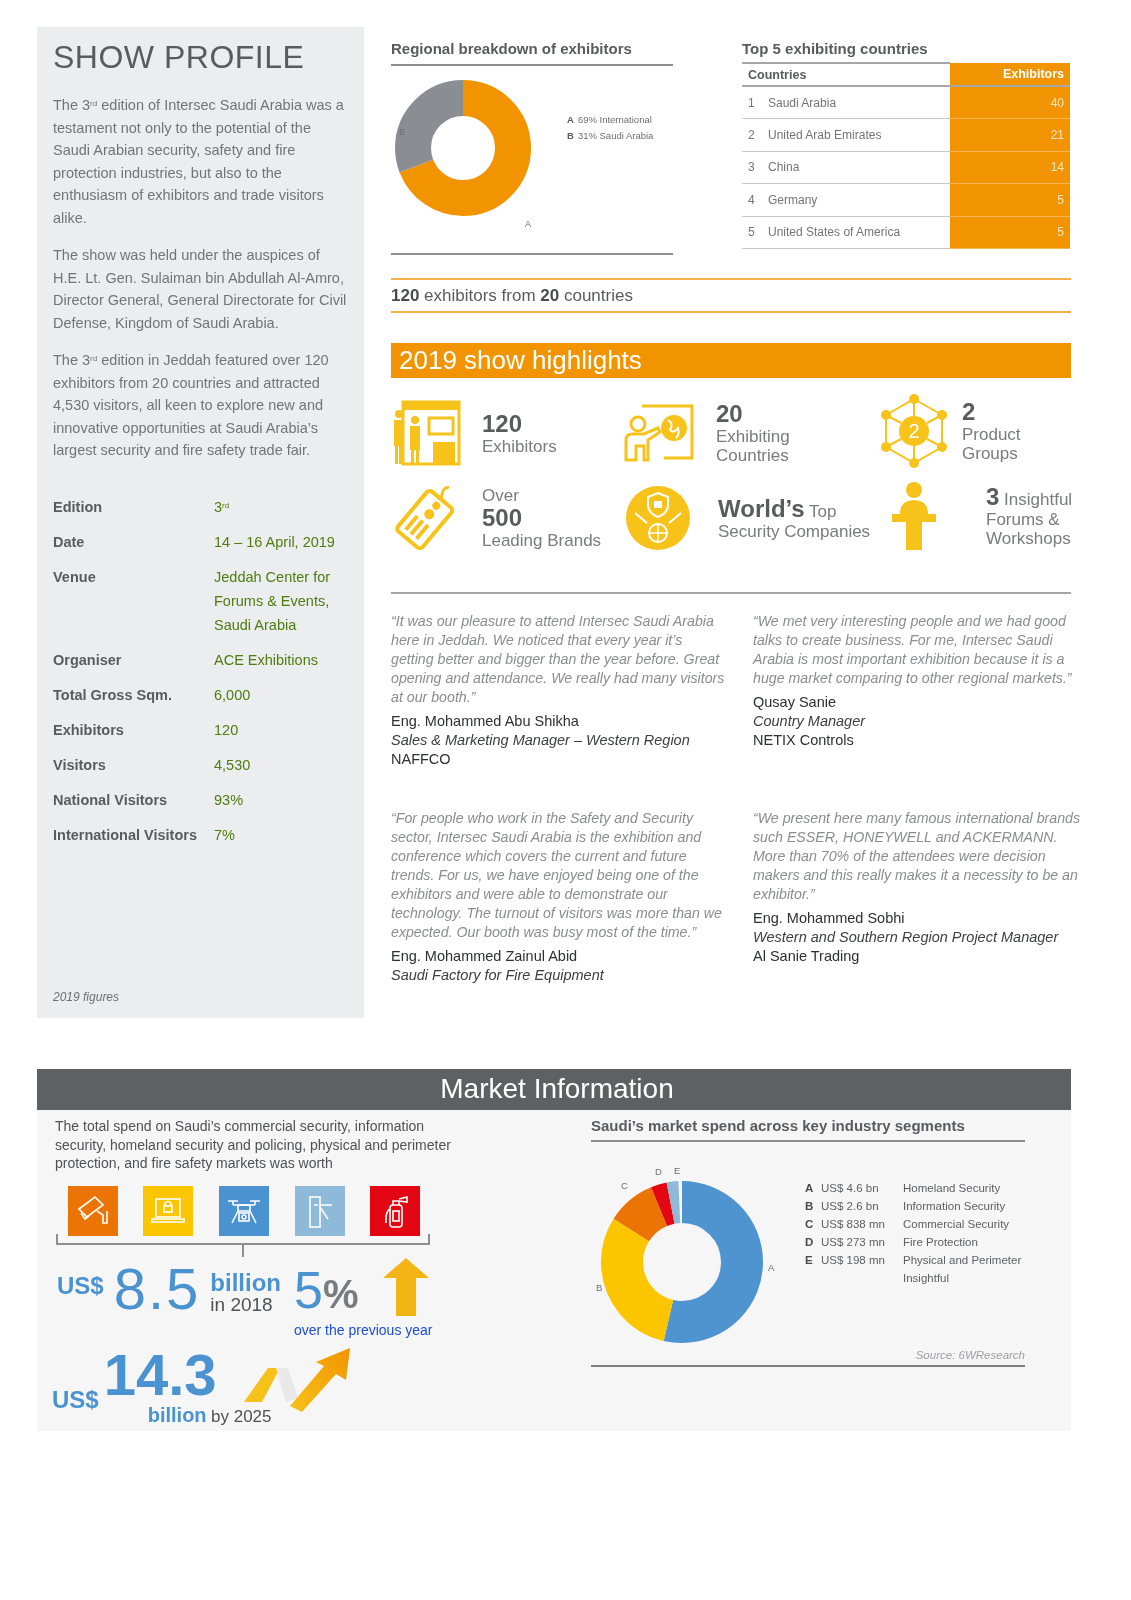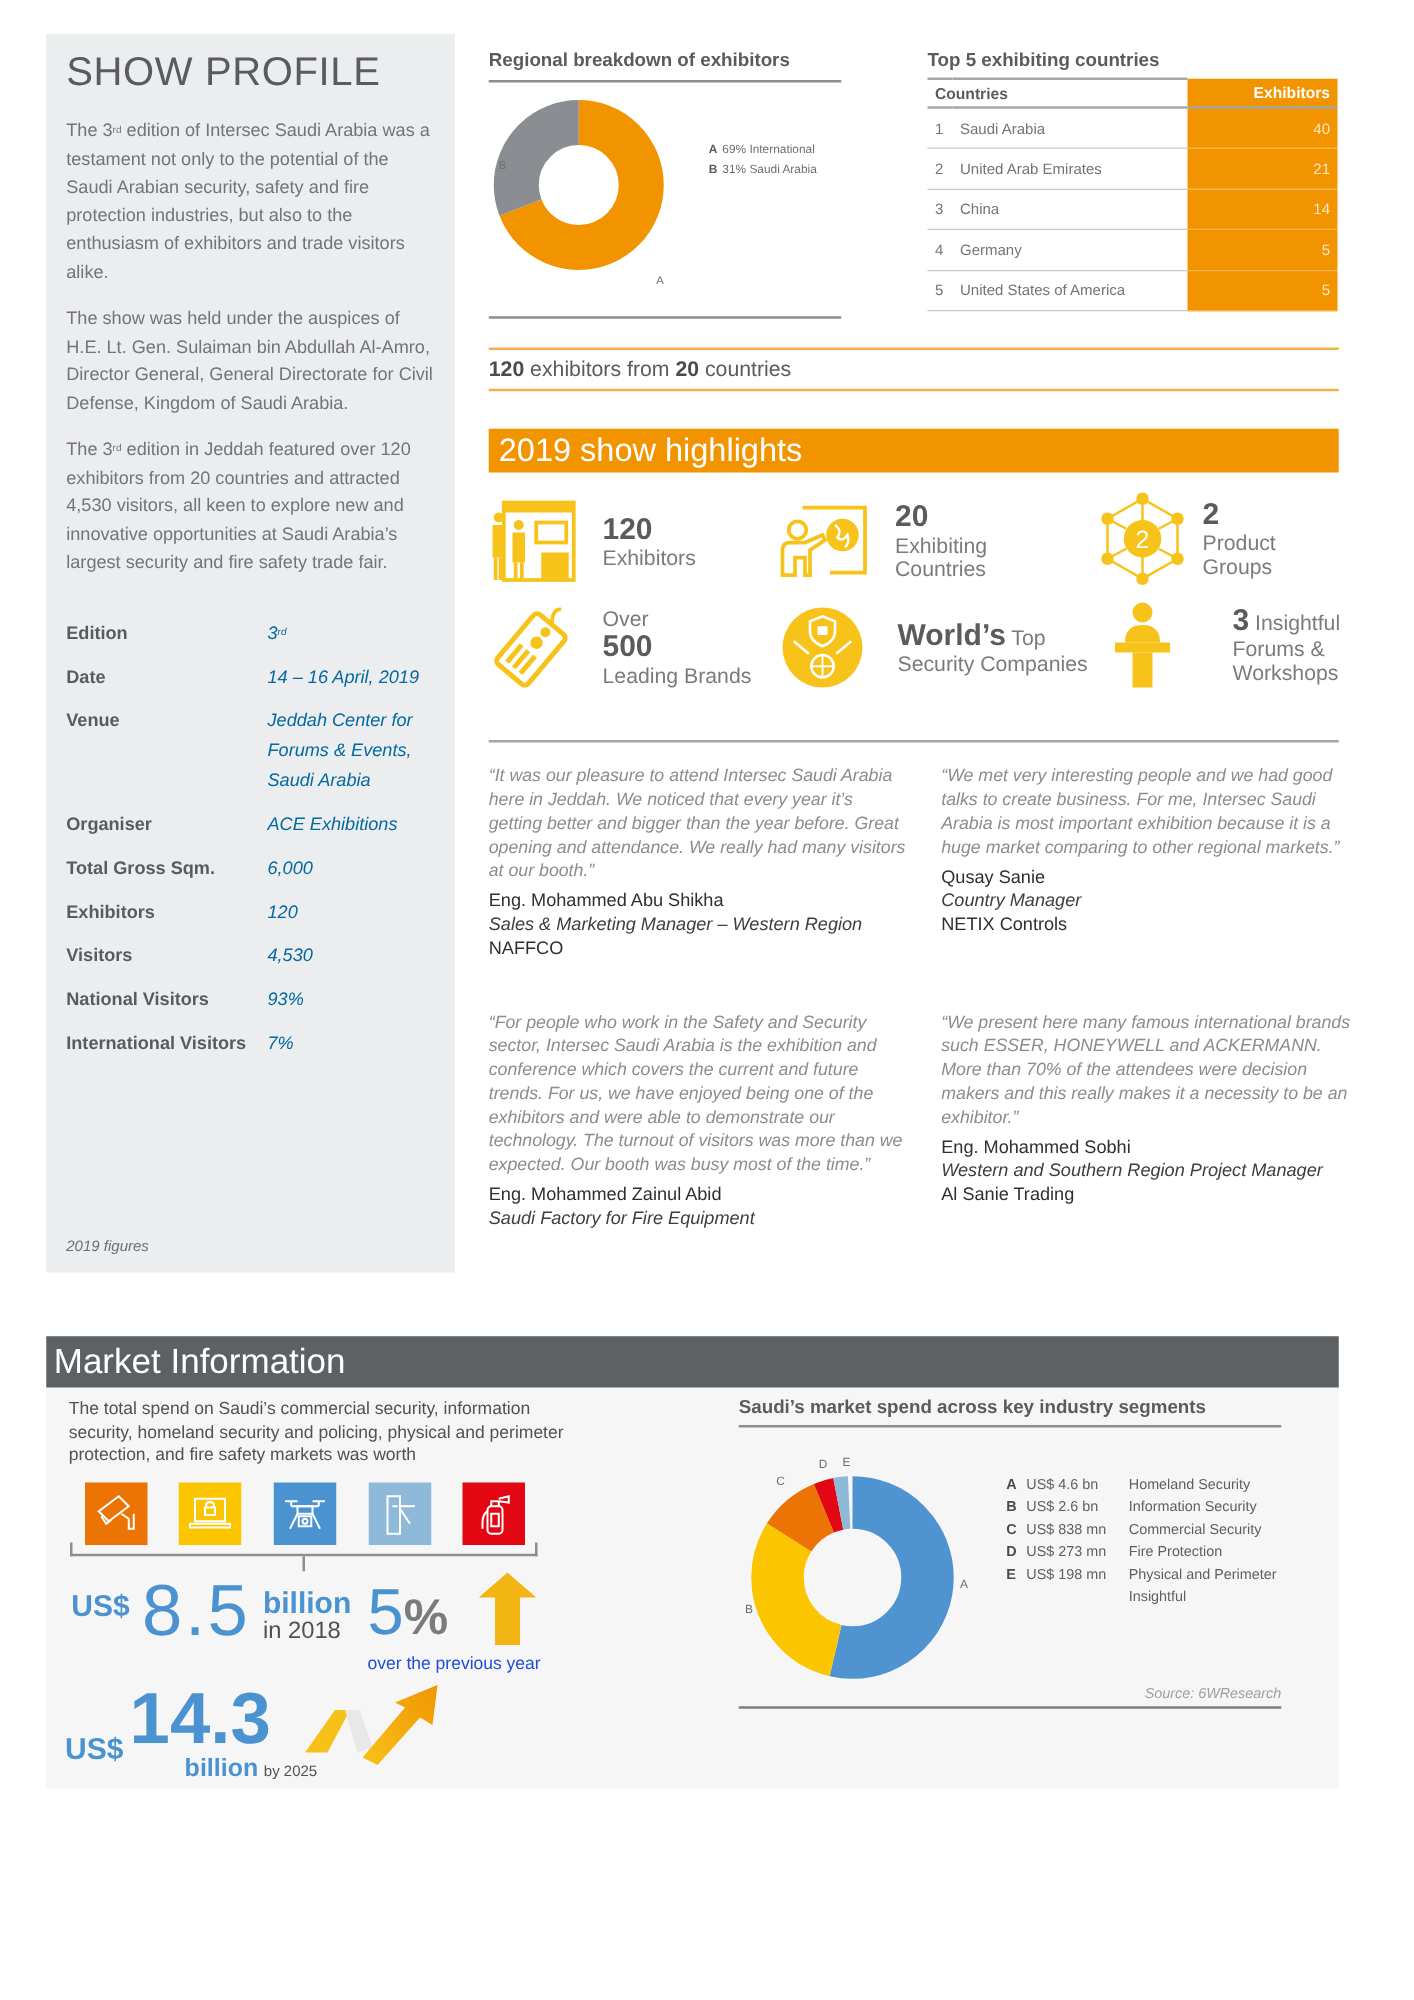--- a/index.html
+++ b/index.html
@@ -7,21 +7,21 @@
   .abs { position: absolute; }
 
   
   #profile { left: 37px; top: 27px; width: 327px; height: 991px; background: #ecedef; padding: 12px 16px; }
   #profile h1 { font-weight: normal; font-size: 32px; color: #5a5b5d; letter-spacing: 0.5px; margin-top: 0; margin-bottom: 18px; }
   #profile p.body { font-size: 14.5px; line-height: 22.5px; color: #737476; margin-bottom: 15px; }
   sup { font-size: 8px; vertical-align: top; position: relative; top: -1px; }
   .facts { margin-top: 33px; }
   .fact { display: flex; font-size: 14.5px; line-height: 24px; margin-bottom: 11px; }
   .fact .k { width: 161px; font-weight: bold; color: #5a5b5d; }
-  .fact .v { flex: 1; color: #0369a1; font-style: italic; }
+  .fact .v { flex: 1; color: #4d7c0f; }
   .fig-note { position: absolute; left: 16px; bottom: 14px; font-size: 12px; font-style: italic; color: #6d6e70; }
 
   
   .sec-title { font-size: 15px; font-weight: bold; color: #5a5b5d; }
   #regional { left: 391px; top: 40px; width: 282px; }
   #regional .rule { height: 2px; background: #8d8e90; margin-top: 7px; }
   #regional .chart { position: relative; height: 180px; }
   #regional .bottom-rule { height: 2px; background: #8d8e90; }
   .legend-sm { position: absolute; font-size: 9.5px; color: #6d6e70; line-height: 16px; }
   .legend-sm b { color: #5a5b5d; margin-right: 4px; }
@@ -49,21 +49,21 @@
 
   
   .quote { position: absolute; width: 335px; font-size: 14.2px; line-height: 19px; }
   .quote .q { font-style: italic; color: #8b8c8e; margin-bottom: 5px; }
   .quote .n { color: #2e2f31; font-size: 14.5px; }
   .quote .r { font-style: italic; color: #3d3e40; font-size: 14.5px; }
   .quote .c { color: #2e2f31; font-size: 14.5px; }
 
   
   #market { left: 37px; top: 1069px; width: 1034px; height: 362px; background: #f6f6f6; }
-  #mk-bar { left: 37px; top: 1069px; width: 1034px; height: 41px; background: #5e6164; color: #fff; font-size: 28px; padding-left: 6px; line-height: 40px; }
+  #mk-bar { left: 37px; top: 1069px; width: 1034px; height: 41px; background: #5e6164; color: #fff; font-size: 28px; padding-left: 6px; line-height: 40px; text-align: center; }
   #mk-text { left: 55px; top: 1117px; width: 410px; font-size: 14px; line-height: 18.5px; color: #505153; }
   .mk-ic { position: absolute; top: 1186px; width: 50px; height: 50px; display: flex; align-items: center; justify-content: center; }
   #bracket { left: 56px; top: 1234px; width: 374px; height: 11px; border: 2px solid #8d8e90; border-top: none; }
   #bracket-tick { left: 242px; top: 1245px; width: 2px; height: 12px; background: #8d8e90; }
   .blue { color: #4a93d0; }
   #big85 { left: 57px; top: 1258px; }
   #pct { left: 294px; top: 1262px; }
   #f2025 { left: 52px; top: 1346px; }
 
   #seg { left: 591px; top: 1117px; width: 434px; }
@@ -400,21 +400,21 @@
 <div class="abs" style="left:383px;top:1258px">
   <svg width="46" height="60" viewBox="0 0 46 60">
       <polygon points="23,0 46,20 33,20 33,58 13,58 13,20 0,20" fill="#f3b514"></polygon>
     </svg>
 </div>
 
 <div id="f2025" class="abs" style="display:flex;align-items:flex-end">
   <span class="blue" style="font-size:24px;font-weight:bold;margin-bottom:14px">US$</span>
   <span style="display:inline-block;margin-left:5px">
     <span class="blue" style="display:block;font-size:58px;font-weight:bold;line-height:58px">14.3</span>
-    <span style="display:block;margin-left:44px;line-height:22px"><span class="blue" style="font-size:20px;font-weight:bold">billion</span> <span style="font-size:12px;color:#505153">by 2025</span></span>
+    <span style="display:block;margin-left:44px;line-height:22px"><span class="blue" style="font-size:20px;font-weight:bold">billion</span> <span style="font-size:17px;color:#505153">by 2025</span></span>
   </span>
 </div>
 <div class="abs" style="left:240px;top:1346px">
   <svg width="114" height="70" viewBox="0 0 114 70">
       <defs>
         <linearGradient id="ga" x1="0" y1="1" x2="1" y2="0">
           <stop offset="0" stop-color="#f6c21a"></stop>
           <stop offset="1" stop-color="#f29400"></stop>
         </linearGradient>
       </defs>

